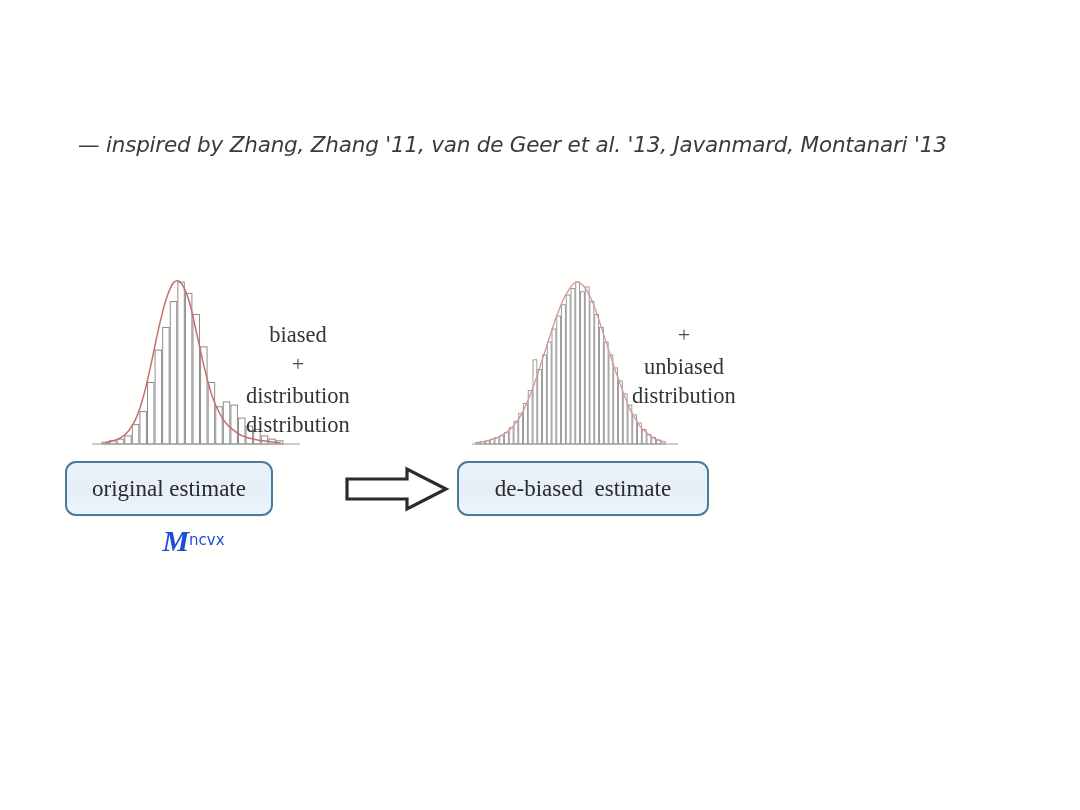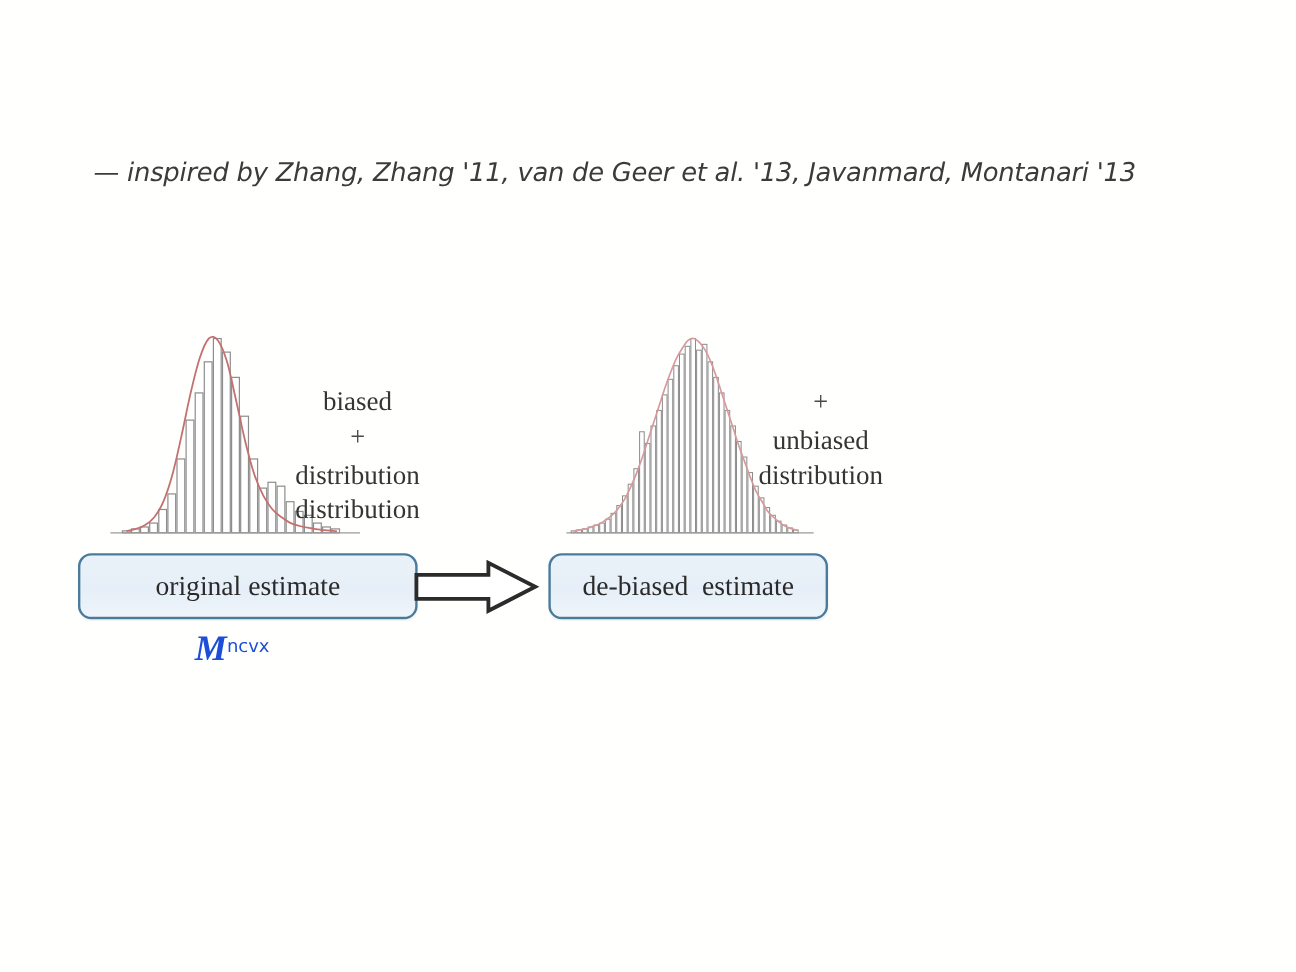--- a/index.html
+++ b/index.html
@@ -142,21 +142,21 @@
       </svg>
   </div>
 
   <div class="annot" style="left:208px; top:296px; width:180px;">
     <span class="ln">biased</span>
     <span class="plus">+</span>
     <span class="ln">distribution</span>
     <span class="ln">distribution</span>
   </div>
 
-  <div class="estbox" style="left:65px; top:461px; width:283px; height:55px;">
+  <div class="estbox" style="left:65px; top:461px; width:208px; height:55px;">
     <span>original estimate</span>
   </div>
 
   <div class="formula" style="left:65px; top:524px; width:257px;">
     <span class="mvar">M</span><span class="sup">ncvx</span>
   </div>
 
   <div class="arrow" style="left:345px; top:466px;">
     <svg width="105" height="46" viewBox="0 0 105 46">
       <polygon points="2,13 62,13 62,3 101,23 62,43 62,33 2,33" fill="#ffffff" stroke="#2b2b2b" stroke-width="3.2" stroke-linejoin="miter"></polygon>
@@ -211,18 +211,18 @@
         <line x1="2" x2="208" y1="176" y2="176" stroke="#9a9a9a" stroke-width="1.1"></line>
       </svg>
   </div>
 
   <div class="annot" style="left:594px; top:296px; width:180px;">
     <span class="plus">+</span>
     <span class="ln">unbiased</span>
     <span class="ln">distribution</span>
   </div>
 
-  <div class="estbox" style="left:457px; top:461px; width:233px; height:55px;">
+  <div class="estbox" style="left:457px; top:461px; width:252px; height:55px;">
     <span>de-biased  estimate</span>
   </div>
 
 
 </div>
 
 </body></html>

